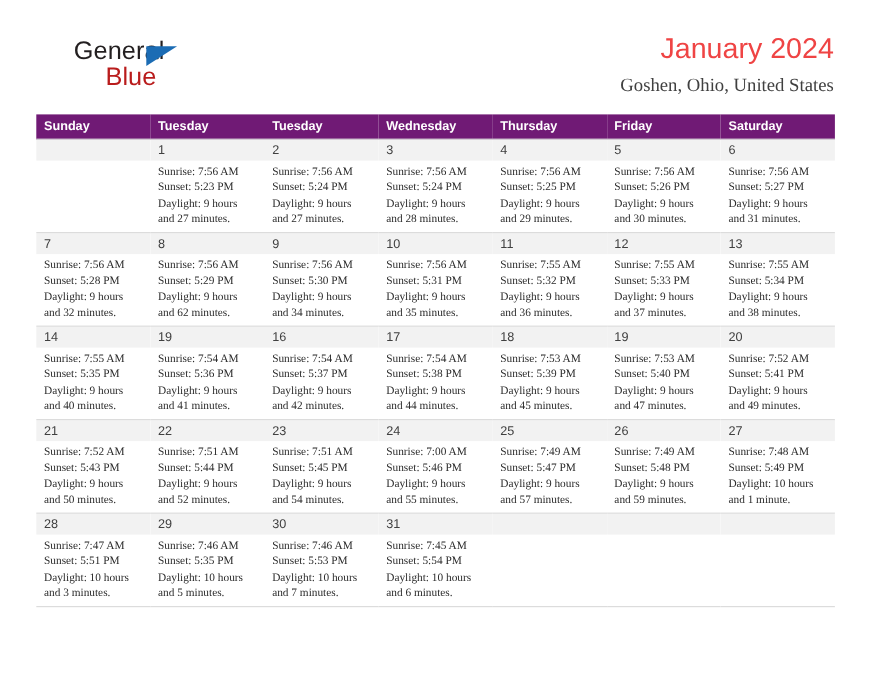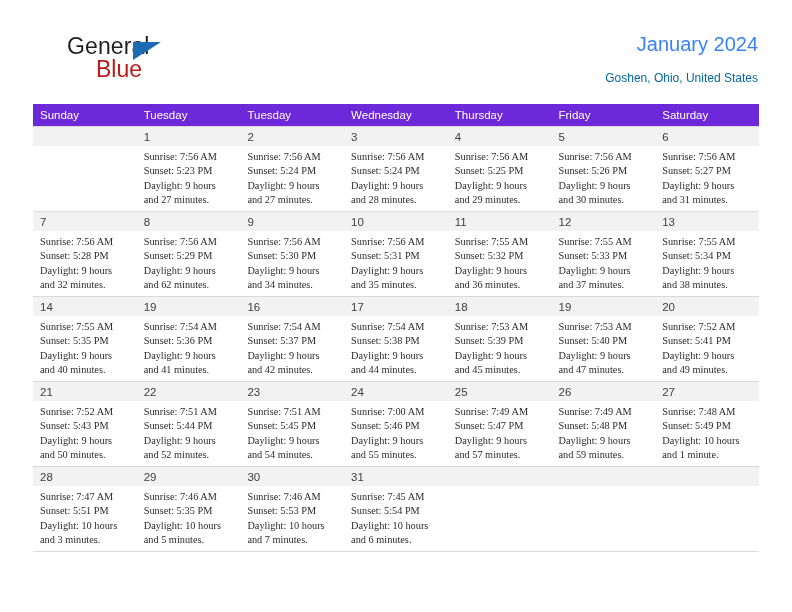--- a/index.html
+++ b/index.html
@@ -64,50 +64,51 @@
     line-height: 25px;
   }
 
   .title-block {
     position: absolute;
     right: 0;
     top: 0;
     text-align: right;
   }
   .cal-title {
-    font-size: 20px;
-    color: #3b82f6;
+    font-size: 26px;
+    color: #ef4444;
     line-height: 33px;
     white-space: nowrap;
   }
   .cal-subtitle {
-    font-size: 12px;
-    color: #0369a1;
+    font-size: 17px;
+    color: #404040;
     line-height: 20px;
     margin-top: 7px;
     white-space: nowrap;
+    font-family: Liberation Serif, serif;
   }
 
   
   .cal-wrap {
     position: absolute;
     left: 33px;
     top: 104px;
     width: 726px;
   }
   table.calendar {
     border-collapse: collapse;
     table-layout: fixed;
     width: 726px;
   }
   table.calendar th {
-    background: #6d28d9;
+    background: #701a75;
     color: #ffffff;
     font-size: 11.5px;
-    font-weight: normal;
+    font-weight: bold;
     text-align: left;
     padding: 5px 0 5px 7px;
     height: 12px;
     border: none;
   }
   table.calendar td {
     vertical-align: top;
     border-top: 1px solid #d9d9d9;
     border-bottom: 1px solid #d9d9d9;
     padding: 0;

